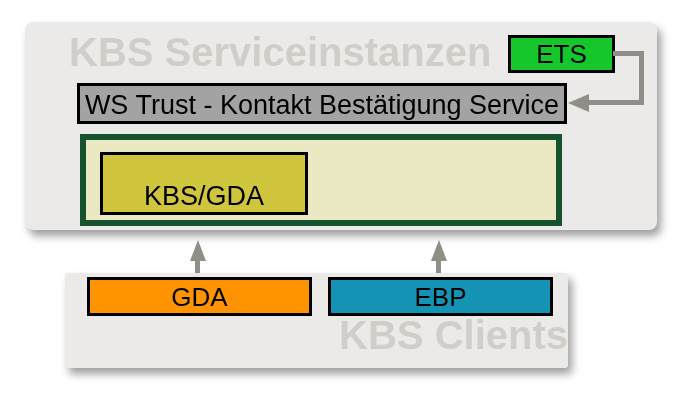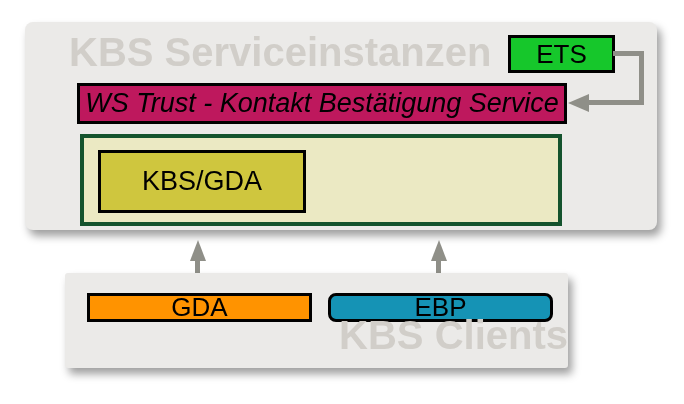--- a/index.html
+++ b/index.html
@@ -34,61 +34,60 @@
     white-space: nowrap;
     line-height: 1;
   }
   #service-title { left: 15px; top: 10px; margin-left: 29px; }
   #clients-title { left: 0; right: 0; top: 42px; text-align: right; }
   .box {
     position: absolute;
     box-sizing: border-box;
     border: 3px solid #000000;
     display: flex;
-    align-items: center;
+    align-items: flex-end;
     justify-content: center;
     color: #000000;
     white-space: nowrap;
   }
   #ets-box {
     left: 483px; top: 13px;       
     width: 107px; height: 38px;
     background: #16c72b;
     font-size: 26px;
   }
   #ws-trust-box {
     left: 52px; top: 61px;        
     width: 490px; height: 41px;
-    background: #be185d;
+    background: #a3a3a3;
     font-size: 27px;
-    font-style: italic;
   }
   #instances-box {
     left: 55px; top: 112px;       
     width: 482px; height: 92px;
     background: #ebe9c3;
-    border: 4px solid #14532d;
+    border: 6px solid #14532d;
     position: absolute;
     box-sizing: border-box;
   }
   .instance-box {
     background: #cfc63e;
     font-size: 27px;
     width: 208px; height: 63px;
     top: 12px;
   }
   #kbs-gda-box { left: 14px; }
   #kbs-ebp-box { left: 258px; }
   .client-box {
-    width: 225px; height: 29px;
-    top: 20px;
+    width: 225px; height: 39px;
+    top: 4px;
     font-size: 26px;
   }
   #gda-box { left: 22px; background: #ff9300; }
-  #ebp-box { left: 263px; background: #1593b5; border-radius: 8px; }
+  #ebp-box { left: 263px; background: #1593b5; }
 
   
   .arrow-seg { position: absolute; background: #8f8f88; }
   .arrow-head { position: absolute; width: 0; height: 0; }
   .arrow-head.left {
     border-top: 9px solid transparent;
     border-bottom: 9px solid transparent;
     border-right: 21px solid #8f8f88;
   }
   .arrow-head.up {

